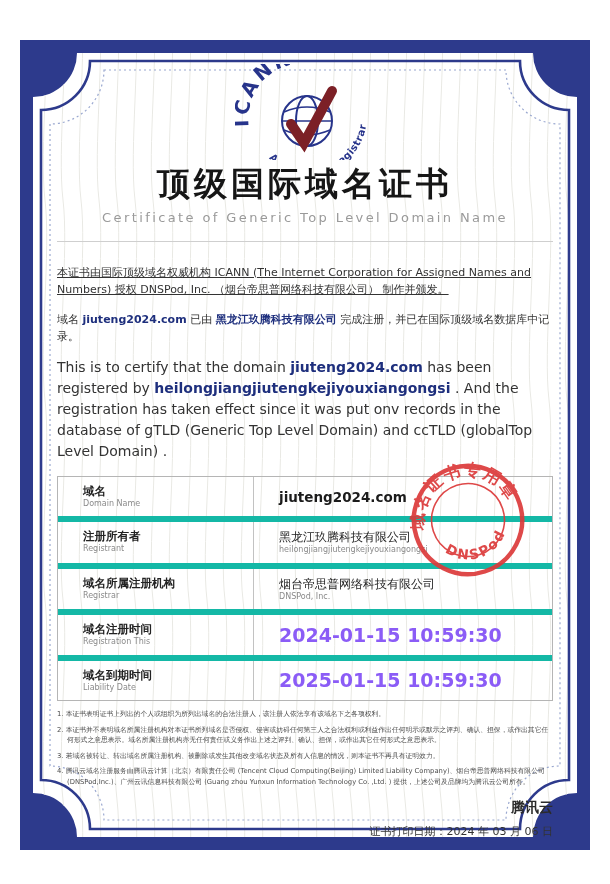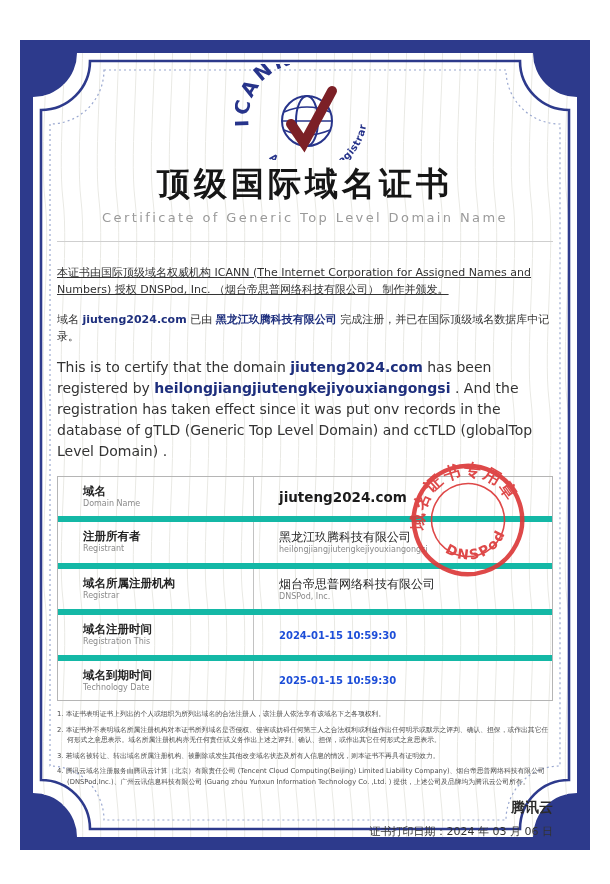--- a/index.html
+++ b/index.html
@@ -31,21 +31,21 @@
   .t-row{display:flex;border-top:6px solid #14b8a6;}
   .t-row:first-child{border-top:none;}
   .t-label{
     width:196px;box-sizing:border-box;padding:7px 8px 7px 25px;border-right:1px solid #c2c2c2;
   }
   .t-value{flex:1;box-sizing:border-box;padding:7px 8px 7px 25px;display:flex;flex-direction:column;justify-content:center;}
   .lbl-cn{font-size:11.5px;font-weight:bold;color:#222;line-height:1.3;}
   .lbl-en{font-size:8px;color:#8a8a8a;line-height:1.3;}
   .val-main{font-size:12px;color:#222;line-height:1.35;}
   .val-strong{font-size:13.5px;font-weight:bold;color:#1b1b1b;}
-  .val-date{font-size:10px;font-weight:bold;color:#1d4ed8;}
+  .val-date{font-size:19px;font-weight:bold;color:#8b5cf6;}
   .val-sub{font-size:8px;color:#8a8a8a;line-height:1.3;}
   .notes{margin-top:8px;}
   .note{
     font-size:6.8px;line-height:1.55;color:#4c4c4c;margin-top:5px;
     padding-left:10px;text-indent:-10px;
   }
   .issuer-line{margin-top:12px;text-align:right;font-size:14px;font-weight:600;color:#2b2b2b;}
   .date-line{margin-top:7px;text-align:right;font-size:11px;color:#333;}
   .seal{position:absolute;left:404px;top:456px;width:128px;height:128px;z-index:3;opacity:.92;}
 </style>
@@ -149,21 +149,21 @@
         <div class="lbl-cn">域名注册时间</div>
         <div class="lbl-en">Registration This</div>
       </div>
       <div class="t-value">
         <div class="val-date">2024-01-15 10:59:30</div>
       </div>
     </div>
     <div class="t-row">
       <div class="t-label">
         <div class="lbl-cn">域名到期时间</div>
-        <div class="lbl-en">Technology Date</div>
+        <div class="lbl-en">Liability Date</div>
       </div>
       <div class="t-value">
         <div class="val-date">2025-01-15 10:59:30</div>
       </div>
     </div>
   </div>
 
   <div class="notes">
     <div class="note">1. 本证书表明证书上列出的个人或组织为所列出域名的合法注册人，该注册人依法享有该域名下之各项权利。</div>
     <div class="note">2. 本证书并不表明域名所属注册机构对本证书所列域名是否侵权、侵害或妨碍任何第三人之合法权利或利益作出任何明示或默示之评判、确认、担保，或作出其它任何形式之意思表示。域名所属注册机构亦无任何责任或义务作出上述之评判、确认、担保，或作出其它任何形式之意思表示。</div>

